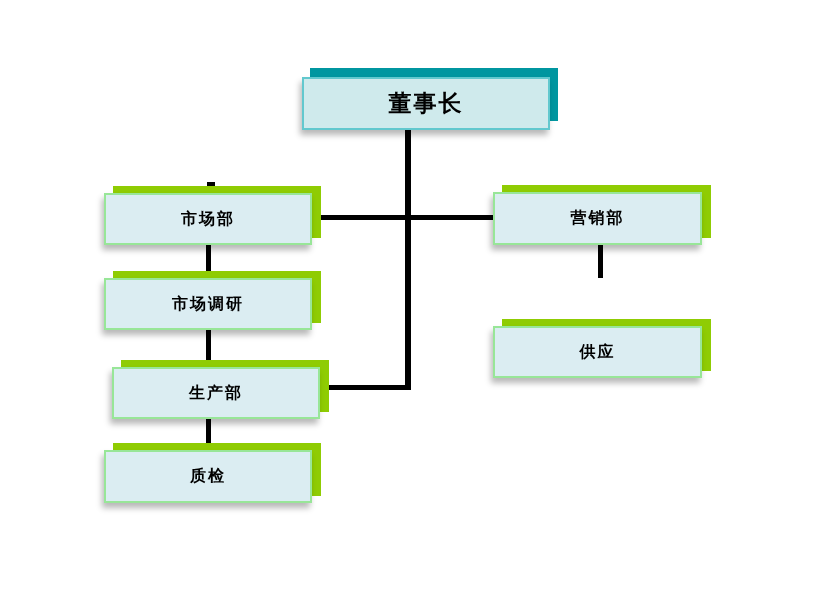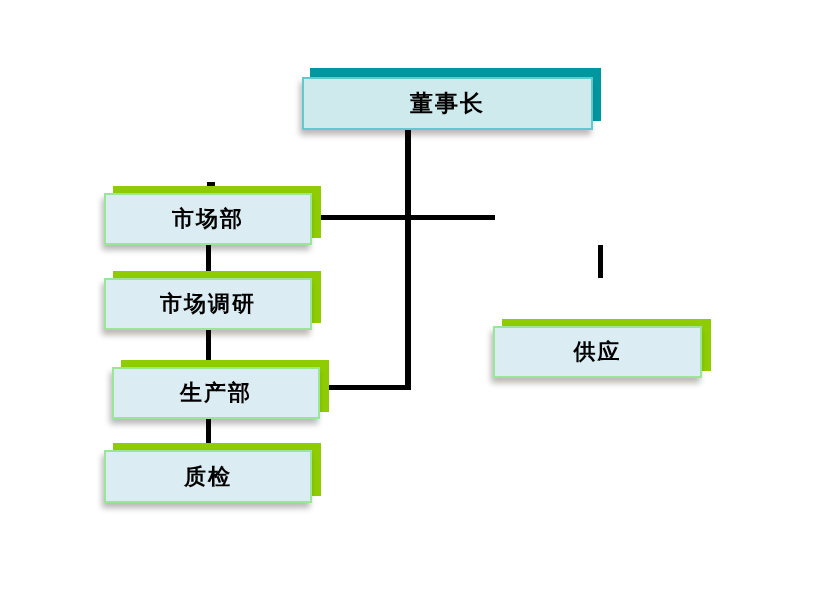--- a/index.html
+++ b/index.html
@@ -30,24 +30,24 @@
     font-weight: bold;
     color: #000000;
     box-shadow: -2px 5px 6px rgba(0,0,0,0.28);
     letter-spacing: 2px;
   }
 
   .chairman .shadow { background: var(--top_shadow); left: 8px; top: -9px; }
   .chairman .face   { background: var(--top_fill); border: 2px solid var(--top_border); font-size: 23px; }
 
   .branch .shadow { background: var(--branch_shadow); left: 9px; top: -7px; }
-  .branch .face   { background: var(--branch_fill); border: 2px solid var(--branch_border); font-size: 22px; }
+  .branch .face   { background: var(--branch_fill); border: 2px solid var(--branch_border); font-size: 16px; }
 
   
-  .pos-chairman   { left: 302px; top: 77px;  width: 248px; height: 53px; padding-left: 43px; }
+  .pos-chairman   { left: 302px; top: 77px;  width: 248px; height: 53px; }
   .pos-marketing  { left: 104px; top: 193px; width: 208px; height: 52px; }
   .pos-research   { left: 104px; top: 278px; width: 208px; height: 52px; }
   .pos-production { left: 112px; top: 367px; width: 208px; height: 52px; }
   .pos-quality    { left: 104px; top: 450px; width: 208px; height: 53px; font-family: Liberation Serif, serif; }
   .pos-sales      { left: 493px; top: 192px; width: 209px; height: 53px; }
   .pos-supply     { left: 493px; top: 278px; width: 209px; height: 52px; margin-top: 48px; }
 
   
   .line { position: absolute; background: var(--connector); }
   .l-vmain   { left: 405px; top: 130px; width: 6px;  height: 260px; }
@@ -101,20 +101,26 @@
     </div>
   </div>
 
   <div class="node branch pos-quality">
     <div class="shadow"></div>
     <div class="face">
       <span>质检</span>
     </div>
   </div>
 
+  <div class="node branch pos-sales">
+    <div class="shadow"></div>
+    <div class="face">
+      <span>营销部</span>
+    </div>
+  </div>
 
   <div class="node branch pos-supply">
     <div class="shadow"></div>
     <div class="face">
       <span>供应</span>
     </div>
   </div>
 
 </div>
 

